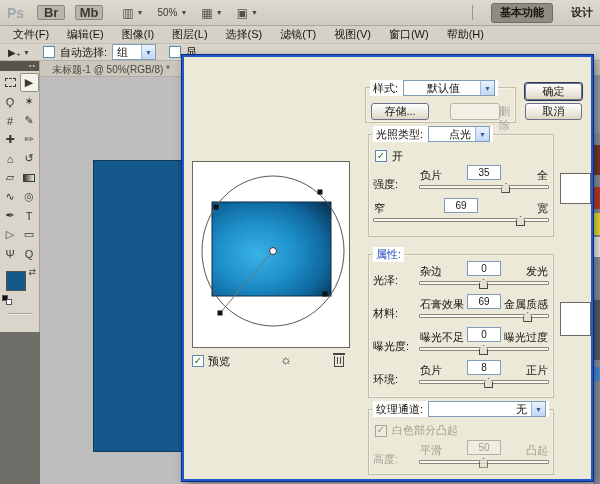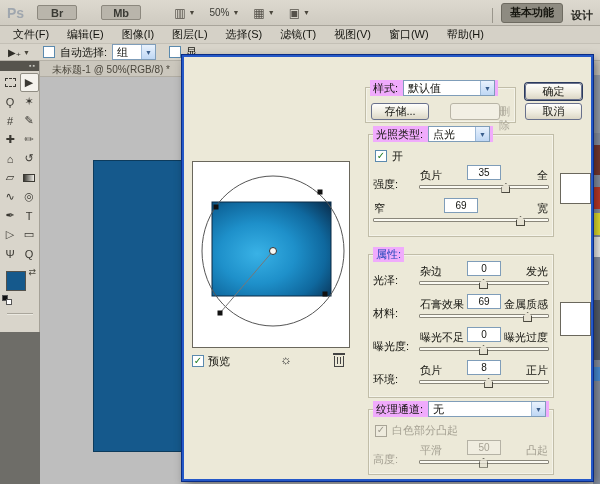--- a/index.html
+++ b/index.html
@@ -5,28 +5,28 @@
   * { margin:0; padding:0; box-sizing:border-box; }
   html,body { width:600px; height:484px; }
   body { position:relative; overflow:hidden; background:#D5D1C7;
          font-family:"Liberation Sans","DejaVu Sans",sans-serif; font-size:11px; color:#14140F; }
 
   
   #appbar { position:absolute; left:0; top:0; width:600px; height:26px;
             background:linear-gradient(#DDD9CF,#CFCBC1); border-bottom:1px solid #A9A59B;
             display:flex; align-items:center; gap:5px; padding:0 7px; }
   .ps-logo { font-weight:bold; font-size:14px; color:#9FA6AE; margin-right:8px; }
-  .mini-app { width:40px; height:15px; background:#B9B5AB; border:1px solid #8C887E; border-radius:2px;
-              font-size:11px; font-weight:bold; color:#3A3A34; display:flex; align-items:center;
-              justify-content:center; margin-right:19px; }
+  .mini-app { width:28px; height:15px; background:#B9B5AB; border:1px solid #8C887E; border-radius:2px;
+              font-size:13px; font-weight:bold; color:#3A3A34; display:flex; align-items:center;
+              justify-content:center; margin-right:5px; }
   .bar-group { display:flex; align-items:center; gap:3px; margin-left:9px; }
   .bar-icon { font-size:12px; color:#55514A; line-height:1; }
   .caret { font-size:7px; color:#4A463C; }
   .zoom-text { font-size:10px; color:#3A3A34; }
-  #workspace { margin-left:auto; display:flex; align-items:flex-end; gap:8px; }
+  #workspace { margin-left:auto; display:flex; align-items:center; gap:18px; }
   .ws-sep { width:1px; height:15px; background:#9A968C; }
   .ws-active { background:#8E8B81; border:1px solid #6E6B61; border-radius:3px; color:#16160F;
                padding:1px 8px 2px; font-weight:bold; }
   .ws-label { color:#2A2A24; font-weight:bold; }
 
   #menubar { position:absolute; left:0; top:26px; width:600px; height:18px; background:#D5D1C7;
              border-bottom:1px solid #C4C0B6; display:flex; align-items:center; padding-left:4px; }
   .menu-item { padding:2px 9px 3px; }
 
   #optionsbar { position:absolute; left:0; top:44px; width:600px; height:17px; background:#D8D4CA;
@@ -85,22 +85,22 @@
             border:2px solid #2458C8; box-shadow:0 0 0 1px #0A2C84, 3px 4px 10px rgba(0,0,0,.45); }
   #dlg-title { height:19px; background:linear-gradient(180deg,#5A8EF0 0%,#2258D8 45%,#1A46B4 100%);
                color:#fff; font-weight:bold; font-size:11px; padding:2px 3px 0 7px; display:flex;
                align-items:center; }
   #close-btn { margin-left:auto; width:17px; height:15px;
                background:linear-gradient(#F0A080,#D05028 55%,#B03818); border:1px solid #fff;
                border-radius:3px; color:#fff; font-size:9px; font-weight:bold; text-align:center;
                line-height:13px; }
 
   .fieldset { position:absolute; border:1px solid #C1BDA8; box-shadow:inset 0 0 0 1px rgba(255,255,255,.45); }
-  .flegend { position:absolute; top:-9px; left:4px; background:#f0abfc; padding:0 3px; display:flex;
-             align-items:center; gap:5px; white-space:nowrap; }
+  .flegend { position:absolute; top:-9px; left:4px; background:#ffffff; padding:0 3px; display:flex;
+             align-items:center; gap:5px; white-space:nowrap;text-align:right; }
   .flegend.blue { color:#1C44B8; top:-8px; }
 
   .btn { position:absolute; height:17px; background:linear-gradient(#FEFEFC,#EFECE0 55%,#DCD7C6);
          border:1px solid #69718C; border-radius:3px; font-size:11px; text-align:center;
          line-height:14px; color:#14140F; }
   .btn.default { box-shadow:0 0 0 1px #2A3A5E; }
   .btn.disabled { color:#ACA89A; border-color:#B8B4A6; background:#F2EFE4; box-shadow:none; }
 
   
   #preview-frame { position:absolute; left:8px; top:104px; width:158px; height:187px; background:#fff;

